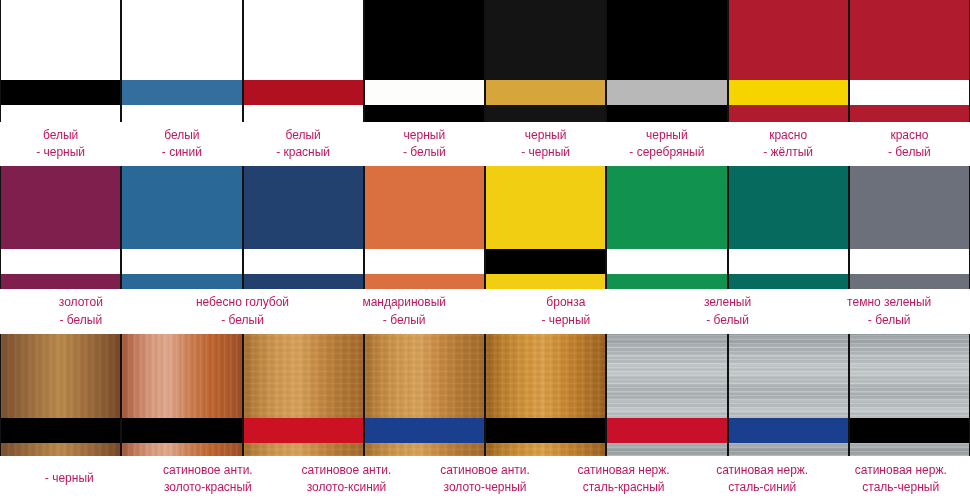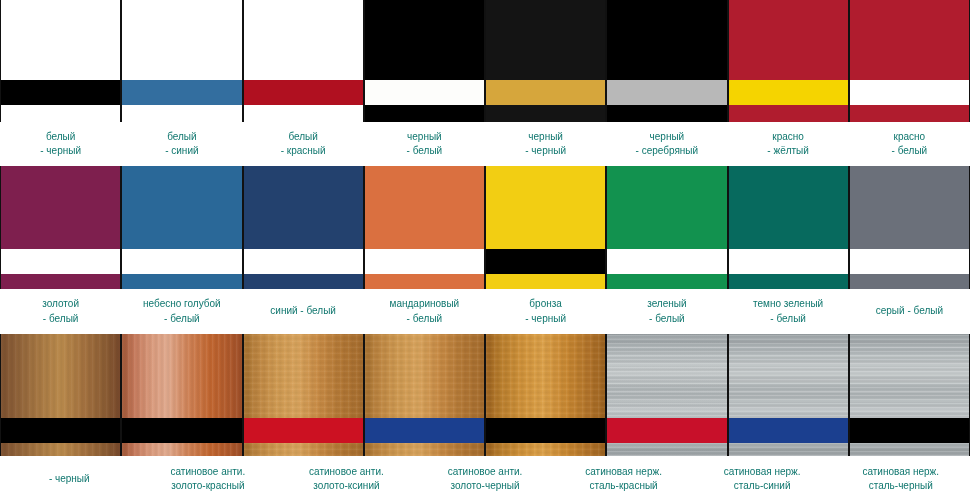--- a/index.html
+++ b/index.html
@@ -25,22 +25,22 @@
   .stripe{position:absolute;left:0;right:0;}
   .lbl{
     flex:1 1 0;
     min-width:0;
     box-sizing:border-box;
     display:flex;
     flex-direction:column;
     align-items:center;
     justify-content:center;
     text-align:center;
-    color:#0f766e;
-    font-size:10px;
+    color:#be185d;
+    font-size:12px;
     line-height:1.42;
     padding:0 13px;
     white-space:nowrap;
   }
   .lbl span{display:block;}
 
   
   .r1 .cell{height:122px;}
   .r1 .stripe{top:80px;height:25px;}
   .r1 .label-row{height:44px;}
@@ -211,40 +211,34 @@
       <div class="label-row">
         <div class="lbl">
           <span>золотой</span>
           <span>- белый</span>
         </div>
         <div class="lbl">
           <span>небесно голубой</span>
           <span>- белый</span>
         </div>
         <div class="lbl">
-          <span>синий - белый</span>
-        </div>
-        <div class="lbl">
           <span>мандариновый</span>
           <span>- белый</span>
         </div>
         <div class="lbl">
           <span>бронза</span>
           <span>- черный</span>
         </div>
         <div class="lbl">
           <span>зеленый</span>
           <span>- белый</span>
         </div>
         <div class="lbl">
           <span>темно зеленый</span>
           <span>- белый</span>
-        </div>
-        <div class="lbl">
-          <span>серый - белый</span>
         </div>
       </div>
     </div>
     <div class="row r3">
       <div class="swatch-row">
         <div class="cell">
           <div class="base tex-bronze"></div>
           <div class="stripe" style="background: rgb(0, 0, 0);"></div>
         </div>
         <div class="cell">

